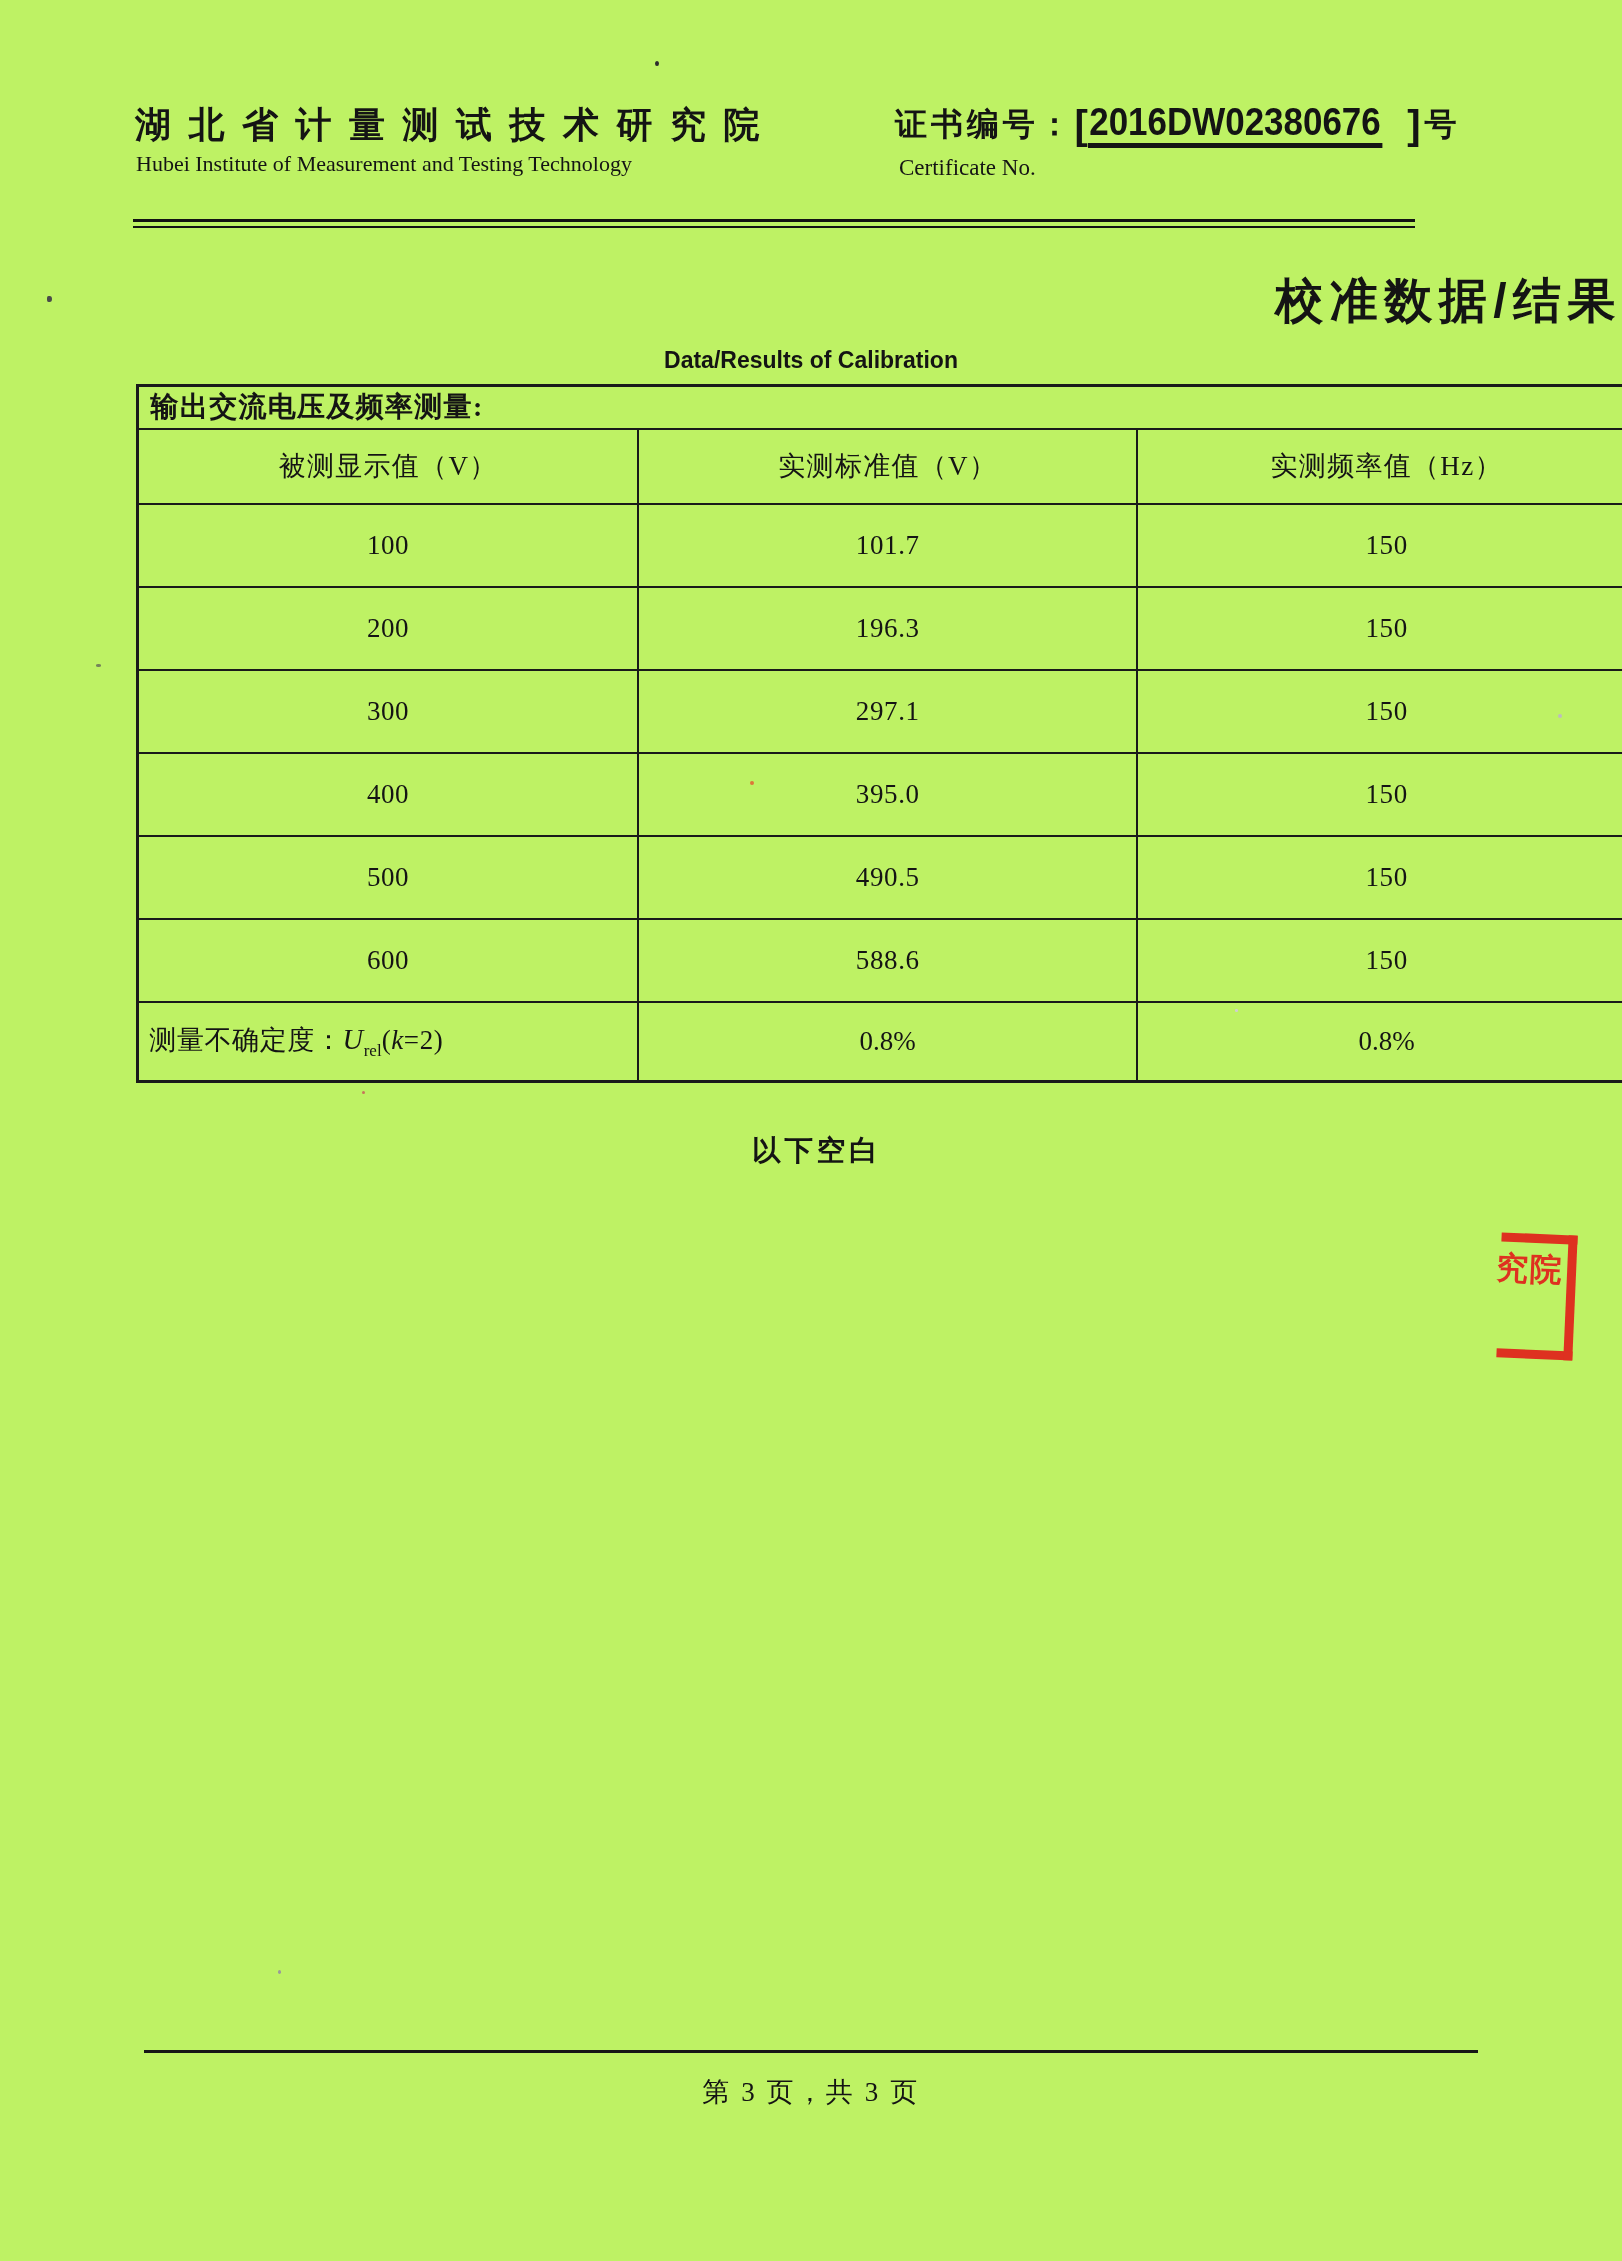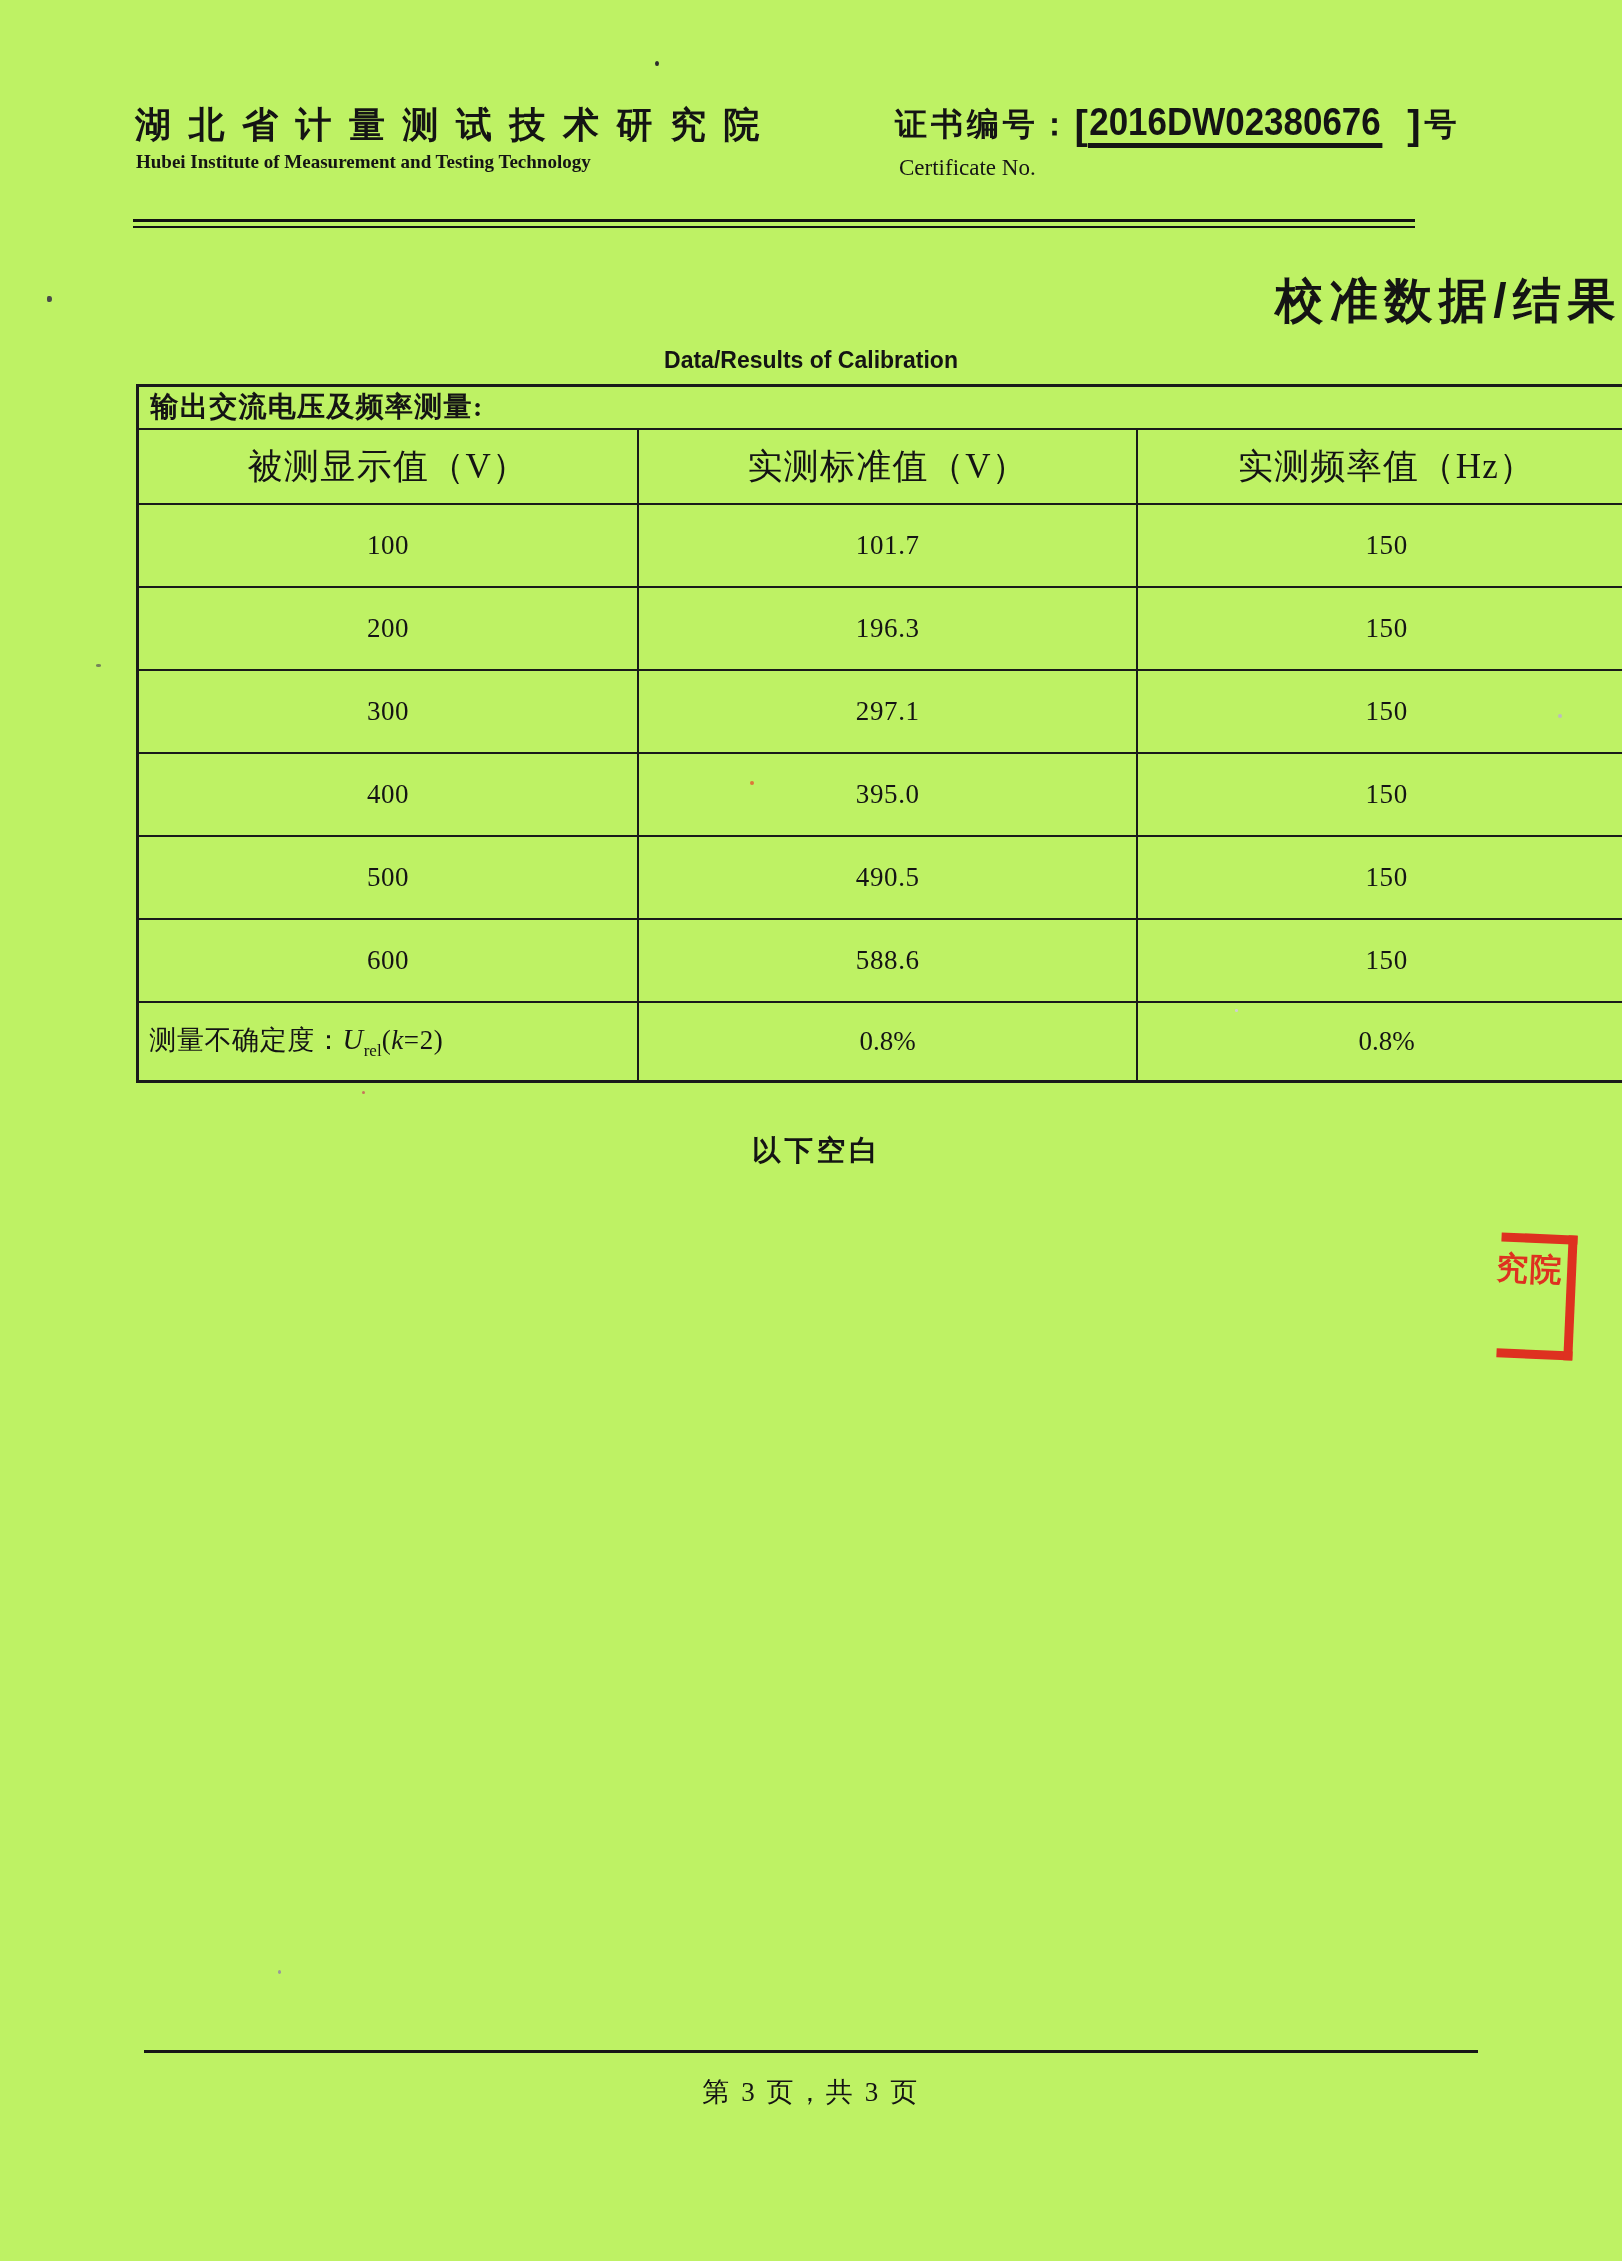--- a/index.html
+++ b/index.html
@@ -11,21 +11,21 @@
   }
 
   
   .org-cn {
     position:absolute; left:135px; top:101px;
     font-family:"Liberation Sans","DejaVu Sans",sans-serif;
     font-size:36px; font-weight:700; letter-spacing:17.5px; white-space:nowrap;
   }
   .org-en {
     position:absolute; left:136px; top:151px;
-    font-size:19px; font-weight:700; white-space:nowrap;
+    font-size:22px; font-weight:400; white-space:nowrap;
   }
   .cert-block { position:absolute; left:895px; top:103px; white-space:nowrap; }
   .cert-label-cn {
     font-family:"Liberation Sans","DejaVu Sans",sans-serif;
     font-size:32px; font-weight:700; letter-spacing:3.9px; vertical-align:baseline;
   }
   .cert-bracket {
     font-family:"Liberation Sans","DejaVu Sans",sans-serif;
     font-size:40px; font-weight:700; vertical-align:-3.9px;
   }
@@ -66,21 +66,21 @@
   }
   .cal-table td {
     border:2.6px solid #1a1a1a; text-align:center; vertical-align:middle;
     padding:0;
   }
   .cal-table { border:3.2px solid #1a1a1a; }
   .caption-row td {
     height:43px; text-align:left; padding-left:11.6px;
     font-weight:600; font-size:28px; letter-spacing:1.3px;
   }
-  .head-row td { height:75px; font-size:35px; letter-spacing:1.3px; }
+  .head-row td { height:75px; font-size:27px; letter-spacing:1.3px; }
   .data-row td { height:83px; font-size:27px; letter-spacing:0.6px; }
   .unc-row td { height:80px; font-size:27px; }
   .unc-row td.unc-label-cell { text-align:left; padding-left:10.3px; letter-spacing:0.6px; }
   .u-sym { font-style:italic; font-size:28.5px; }
   .u-sub { font-size:17px; vertical-align:-6.5px; letter-spacing:0; }
   .k-sym { font-style:italic; }
 
   
   .below-blank {
     position:absolute; left:752px; top:1132px;

